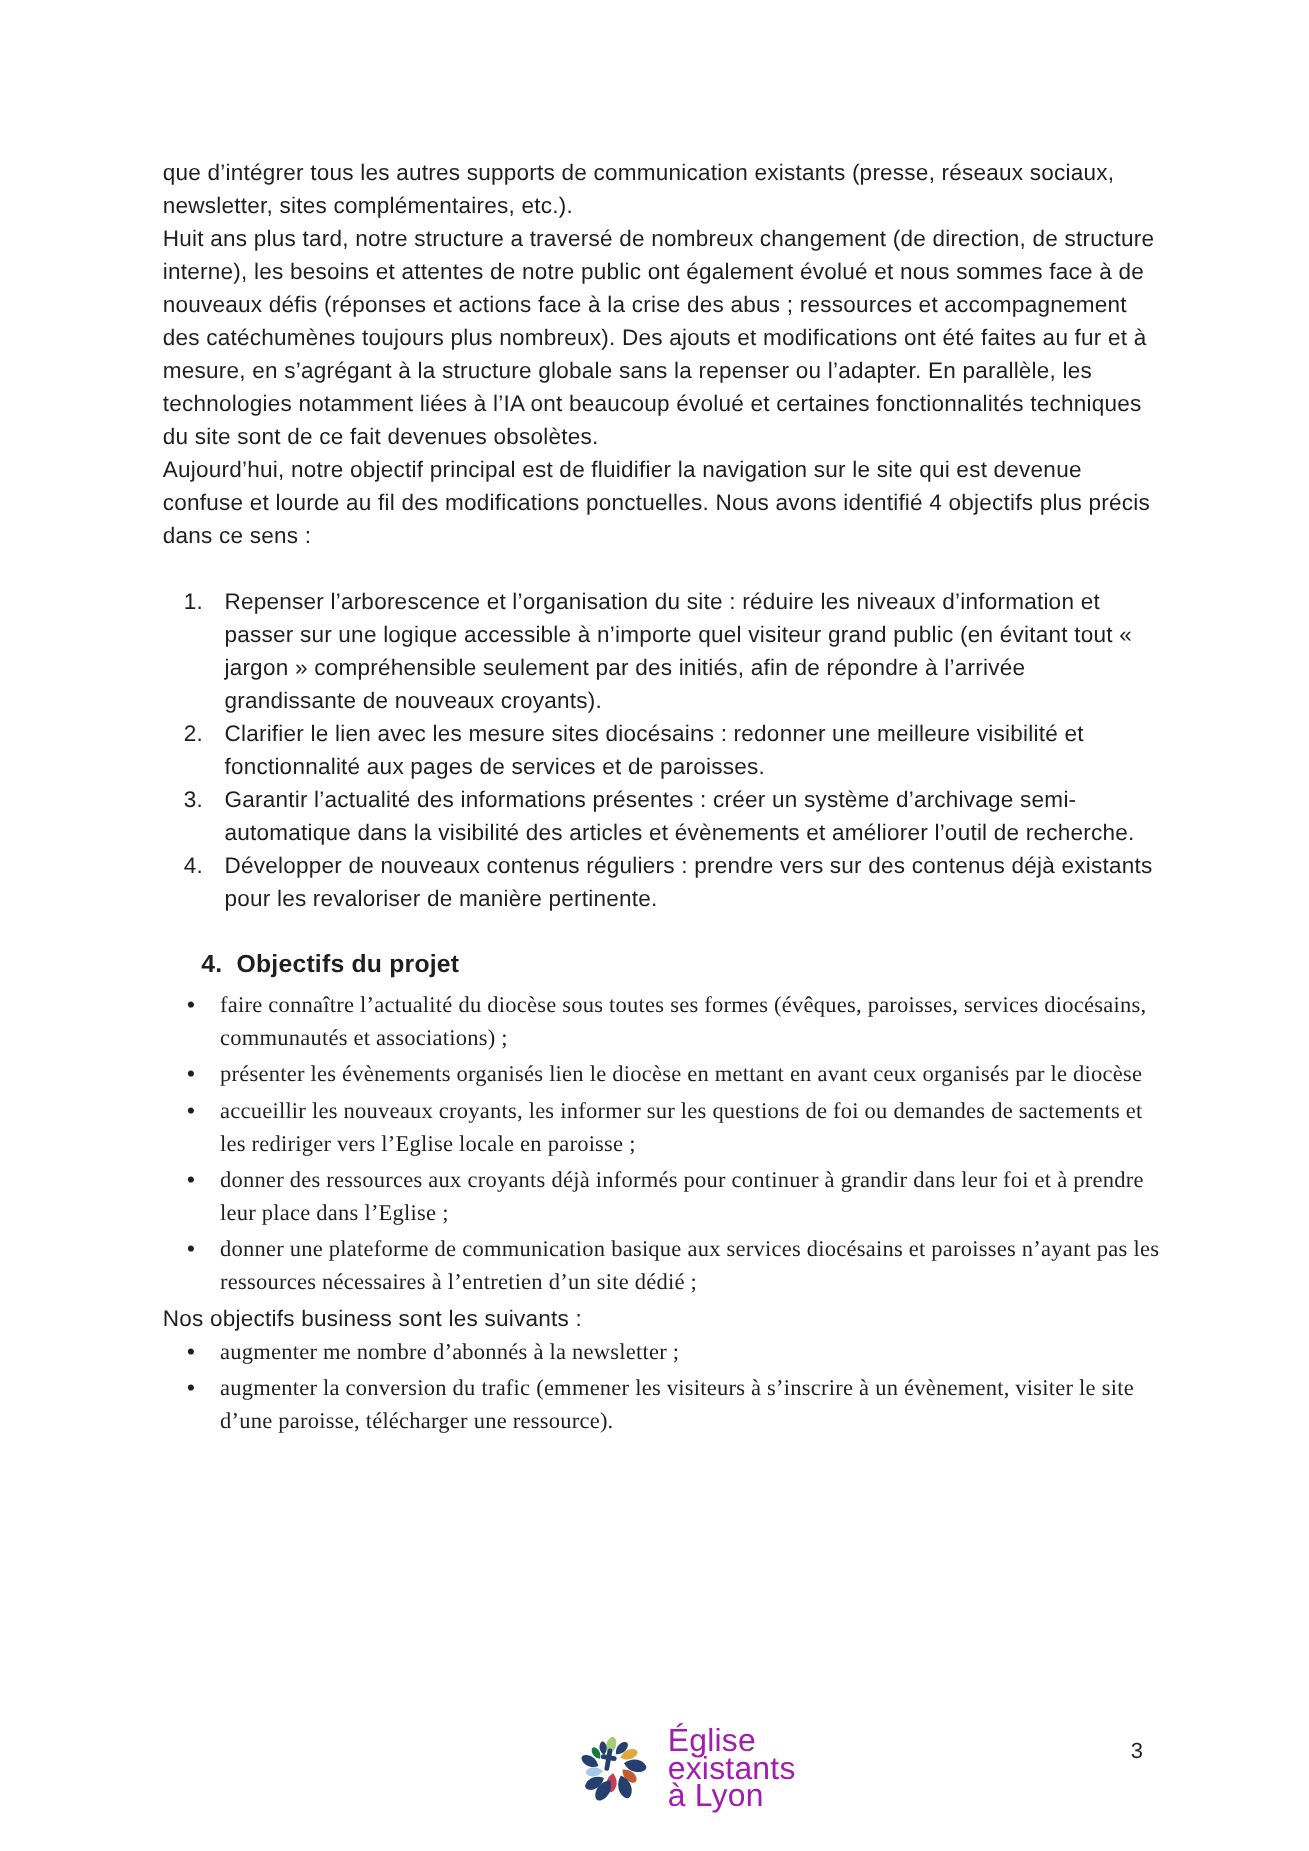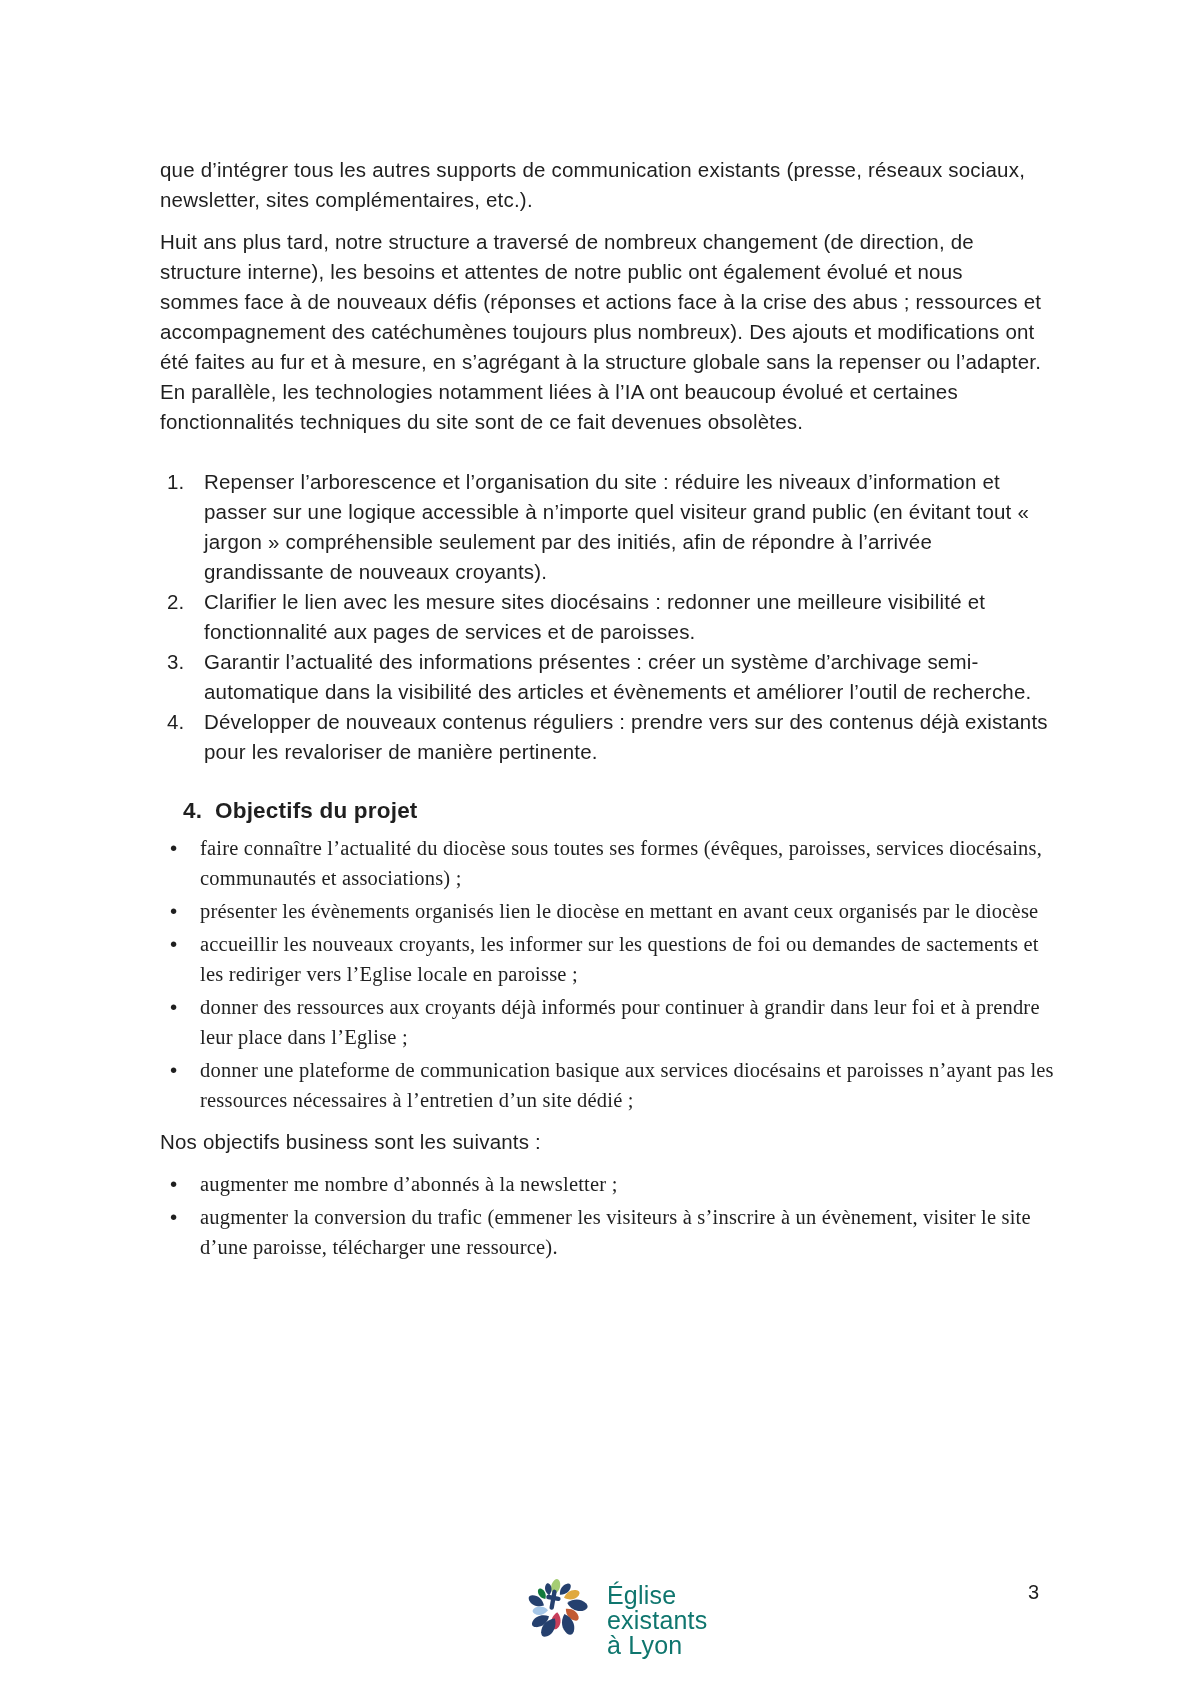--- a/index.html
+++ b/index.html
@@ -13,21 +13,21 @@
     overflow:hidden;
   }
   .content {
     position:absolute;
     left:148px; top:143px;
     width:908px;
     font-size:20.5px;
     line-height:30px;
     letter-spacing:0.2px;
   }
-  .content p { margin:12px; }
+  .content p { margin:0; }
   .gap-top { margin-top:30px; }
 
   
   .numbered-list { margin:30px 0 0 0; padding:0; list-style:none; }
   .numbered-list .li { display:flex; padding-left:19px; }
   .numbered-list .marker { flex:0 0 37px; width:37px; }
   .numbered-list .item-text { flex:1; }
 
   
   .section-heading {
@@ -50,42 +50,43 @@
   
   .footer-logo {
     position:absolute;
     left:521px; top:1569px;
     display:flex;
     align-items:flex-start;
   }
   .logo-mark { display:block; }
   .logo-text {
     margin-left:16px;
-    margin-top:14px;
-    font-size:25px;
+    margin-top:2px;
+    font-size:29px;
     line-height:25px;
     letter-spacing:0.2px;
-    color:#0f766e;
+    color:#a21caf;
   }
   .page-number {
     position:absolute;
     left:1028px; top:1580px;
     font-size:20px;
     line-height:24px;
   }
 </style>
 </head>
 <body>
 
 <div class="page">
 
   <div class="content">
 
     <p>que d’intégrer tous les autres supports de communication existants (presse, réseaux sociaux, newsletter, sites complémentaires, etc.).</p>
     <p>Huit ans plus tard, notre structure a traversé de nombreux changement (de direction, de structure interne), les besoins et attentes de notre public ont également évolué et nous sommes face à de nouveaux défis (réponses et actions face à la crise des abus ; ressources et accompagnement des catéchumènes toujours plus nombreux). Des ajouts et modifications ont été faites au fur et à mesure, en s’agrégant à la structure globale sans la repenser ou l’adapter. En parallèle, les technologies notamment liées à l’IA ont beaucoup évolué et certaines fonctionnalités techniques du site sont de ce fait devenues obsolètes.</p>
+    <p class="gap-top">Aujourd’hui, notre objectif principal est de fluidifier la navigation sur le site qui est devenue confuse et lourde au fil des modifications ponctuelles. Nous avons identifié 4 objectifs plus précis dans ce sens :</p>
 
     <div class="numbered-list">
       <div class="li">
         <span class="marker">1.</span>
         <span class="item-text">Repenser l’arborescence et l’organisation du site : réduire les niveaux d’information et passer sur une logique accessible à n’importe quel visiteur grand public (en évitant tout « jargon » compréhensible seulement par des initiés, afin de répondre à l’arrivée grandissante de nouveaux croyants).</span>
       </div>
       <div class="li">
         <span class="marker">2.</span>
         <span class="item-text">Clarifier le lien avec les mesure sites diocésains : redonner une meilleure visibilité et fonctionnalité aux pages de services et de paroisses.</span>
       </div>

